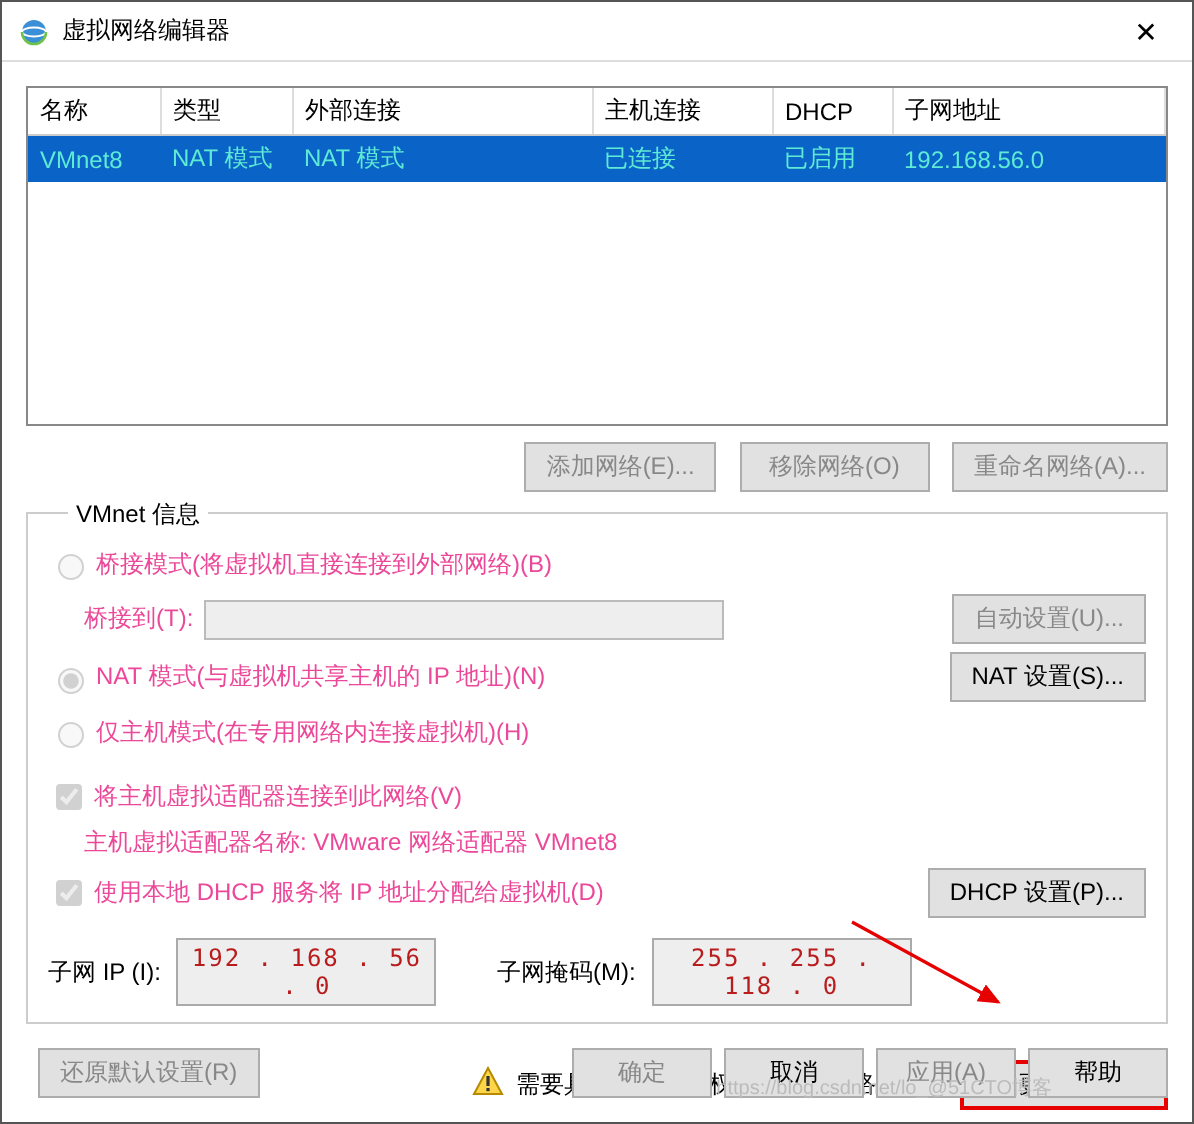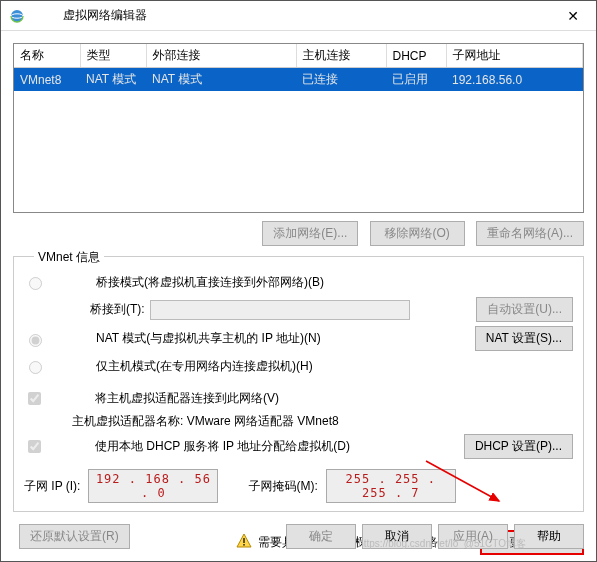--- a/index.html
+++ b/index.html
@@ -1,26 +1,26 @@
 <!DOCTYPE html>
 <html><head>
 <meta charset="utf-8">
 <style>
 *{box-sizing:border-box;font-family:"Microsoft YaHei","Segoe UI",Tahoma,sans-serif;font-size:12px;}
 body{margin:0;background:#fff;width:597px;height:562px;border:1px solid #555;position:relative;}
-.titlebar{height:30px;display:flex;align-items:center;padding:0 8px;border-bottom:1px solid #ddd;gap:32px;}
+.titlebar{height:30px;display:flex;align-items:center;padding:0 8px;border-bottom:1px solid #ddd;}
 .titlebar .icon{width:16px;height:16px;margin-right:6px;}
 .titlebar .icon svg{width:16px;height:16px;}
 .titlebar .title{flex:1;}
 .titlebar .close{width:30px;text-align:center;font-size:14px;cursor:default;}
 .content{padding:12px;}
 .table-wrap{border:1px solid #888;height:170px;background:#fff;overflow:hidden;}
 table{width:100%;border-collapse:collapse;}
 th{text-align:left;font-weight:normal;padding:3px 6px;border-right:1px solid #ddd;background:#fff;border-bottom:1px solid #ccc;}
-tr.row td{padding:3px 6px;background:#0a64c8;color:#e5e5e5;}
+tr.row td{padding:3px 6px;background:#0a64c8;color:#5eead4;}
 .btn{background:#e1e1e1;border:1px solid #adadad;padding:3px 10px;display:inline-block;text-align:center;cursor:default;}
 .btn.disabled{color:#888;}
 .under-table{text-align:right;margin-top:8px;}
 .under-table .btn{margin-left:8px;min-width:95px;}
 .group{border:1px solid #ccc;margin-top:10px;padding:10px 10px 8px;position:relative;}
 .group-title{position:absolute;top:-8px;left:20px;background:#fff;padding:0 4px;}
 .radio-row,.check-row{display:flex;align-items:center;margin:4px 0;min-height:22px;}
 .radio-row input,.check-row input{margin-right:6px;}
 .indent{margin-left:18px;}
 .right-btn{margin-left:auto;min-width:92px;}
@@ -29,21 +29,21 @@
 .subnet-row{margin-top:10px;display:flex;align-items:center;gap:8px;}
 .warn-row{display:flex;align-items:center;justify-content:flex-end;margin-top:18px;gap:6px;}
 .warn-icon svg{width:16px;height:16px;}
 .shield svg{width:14px;height:14px;vertical-align:-2px;margin-right:2px;}
 .hl{border:2px solid #e60000;padding:2px 8px !important;}
 .bottom{position:absolute;bottom:12px;left:12px;right:12px;display:flex;align-items:center;}
 .bottom .spacer{flex:1;}
 .bottom .btn{margin-left:6px;min-width:70px;}
 .watermark{position:absolute;bottom:10px;right:70px;color:#bbb;font-size:10px;pointer-events:none;}
 .arrow{position:absolute;pointer-events:none;}
-.disabled-text{color:#000000;margin-left:48px;}
+.disabled-text{color:#ec4899;}
 </style>
 </head>
 <body>
 
 <div class="titlebar">
   <span class="icon">
     <svg viewBox="0 0 16 16">
         <circle cx="8" cy="8" r="6" fill="#3b8fd6"></circle>
         <ellipse cx="8" cy="8" rx="6" ry="2.2" fill="none" stroke="#fff" stroke-width="1"></ellipse>
         <path d="M2 8a6 6 0 0 0 12 0" fill="none" stroke="#6ec24a" stroke-width="1.3"></path>
@@ -118,21 +118,21 @@
     <div class="check-row">
       <input type="checkbox" disabled="" checked="" style="">
       <span class="disabled-text">使用本地 DHCP 服务将 IP 地址分配给虚拟机(D)</span>
       <span class="btn right-btn">DHCP 设置(P)...</span>
     </div>
 
     <div class="subnet-row">
       <span>子网 IP (I):</span>
       <span class="ipbox">192 . 168 . 56 .  0</span>
       <span style="margin-left:22px">子网掩码(M):</span>
-      <span class="ipbox">255 . 255 . 255 .  7</span>
+      <span class="ipbox">255 . 255 . 118 .  0</span>
     </div>
   </div>
 
   <div class="warn-row">
     <span class="warn-icon">
       <svg viewBox="0 0 16 16">
           <path d="M8 1 L15 14 H1 Z" fill="#ffd54a" stroke="#b58900"></path>
           <rect x="7.2" y="5" width="1.6" height="5" fill="#333"></rect>
           <rect x="7.2" y="11" width="1.6" height="1.6" fill="#333"></rect>
         </svg>

